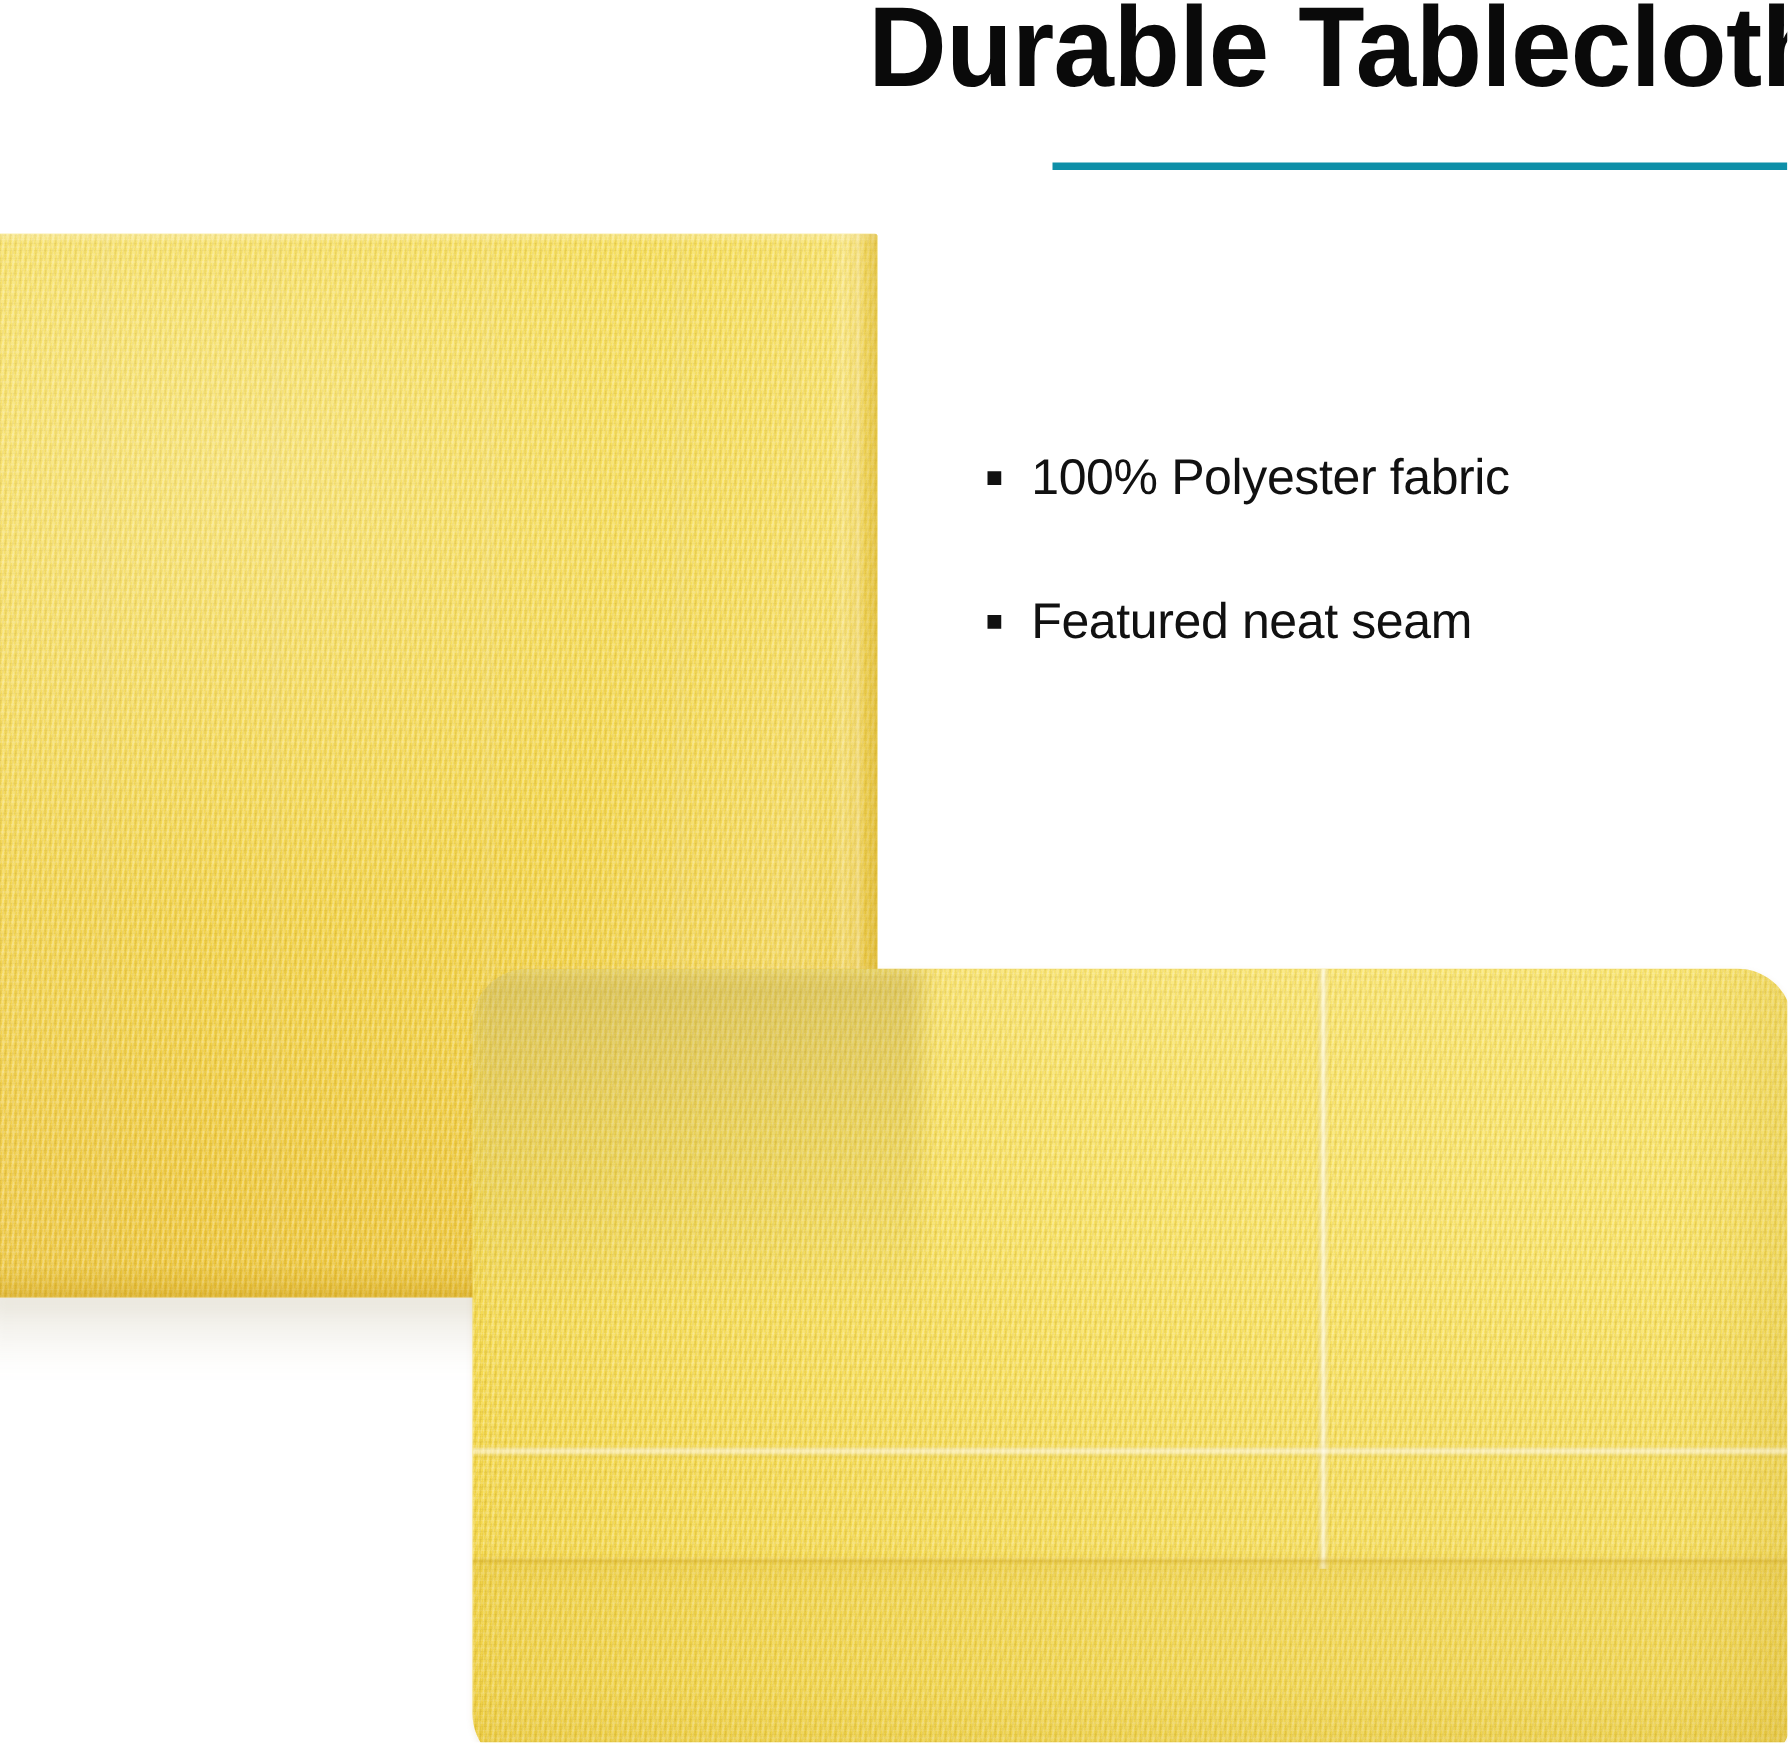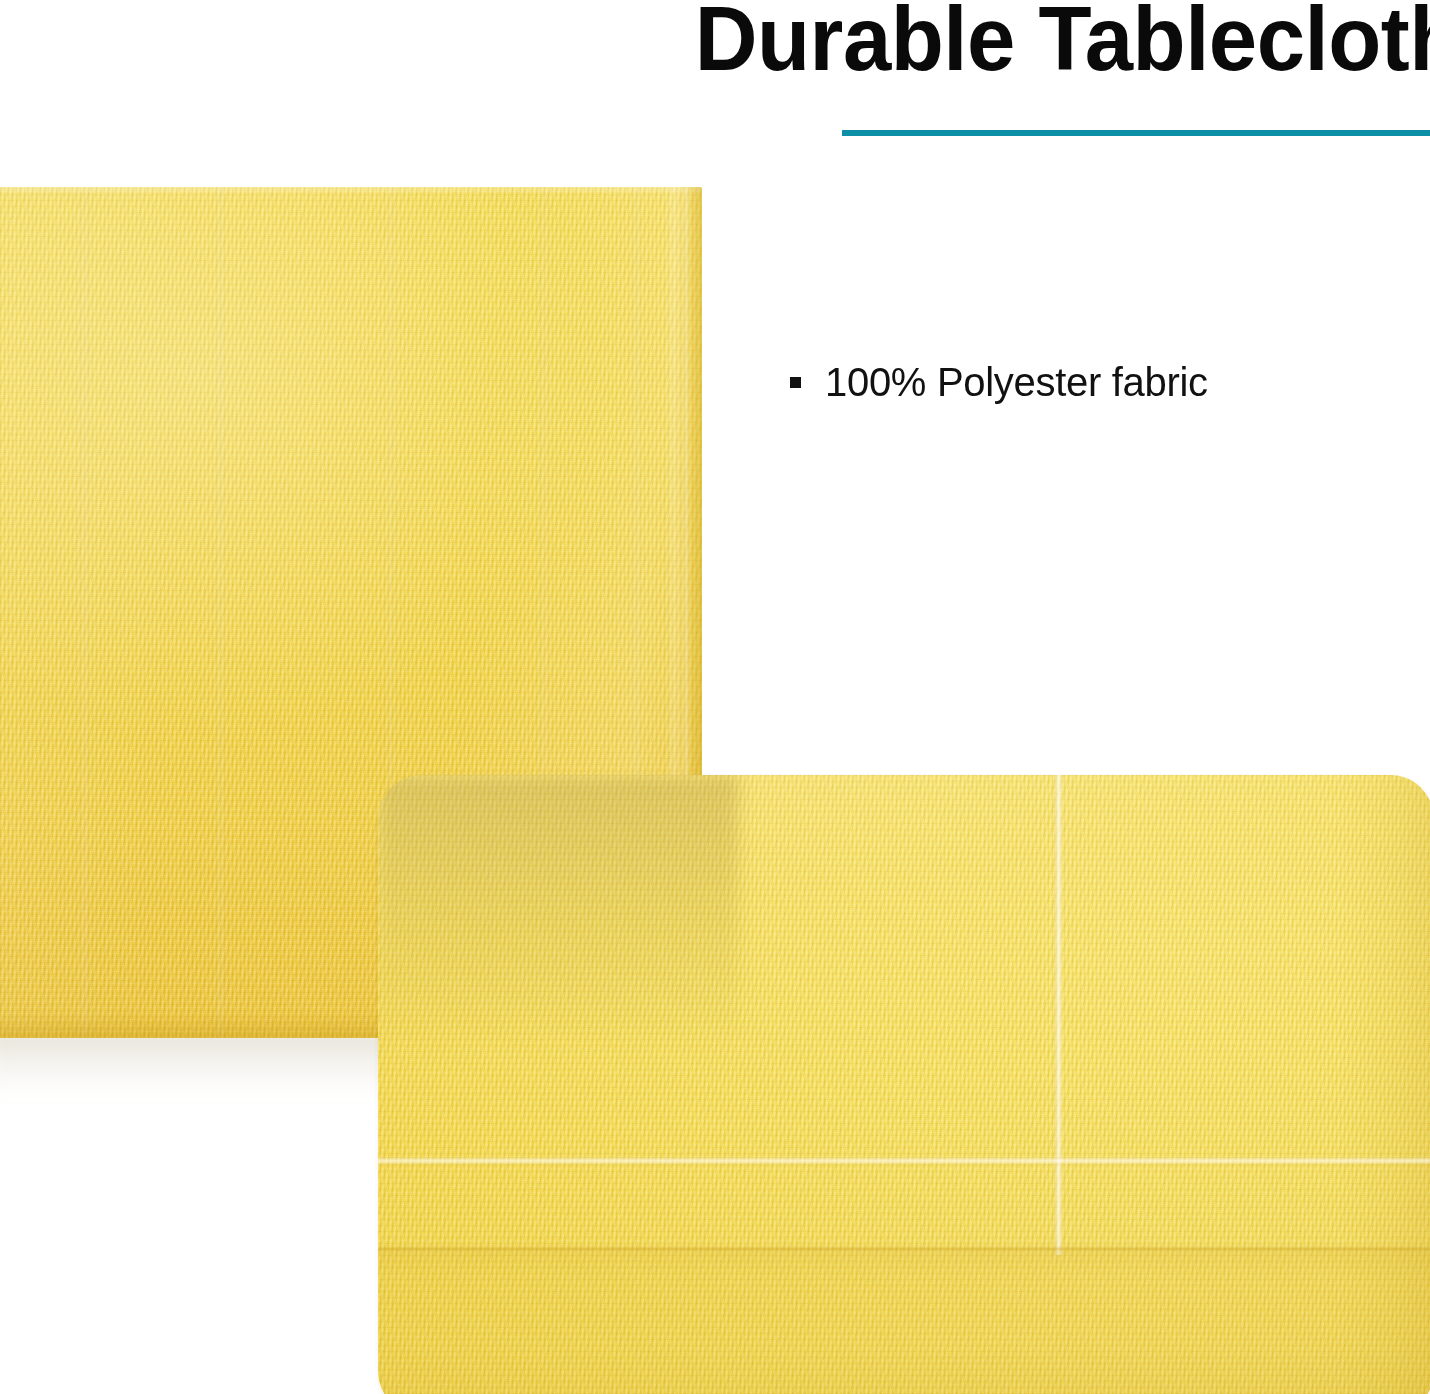--- a/index.html
+++ b/index.html
@@ -323,16 +323,20 @@
   </div>
   <div id="title-rule"></div>
 
   <div id="features">
 
     <div class="feature-row">
       <span class="bullet-mark"></span>
       <span class="feature-text">100% Polyester fabric</span>
     </div>
 
+    <div class="feature-row">
+      <span class="bullet-mark"></span>
+      <span class="feature-text">Featured neat seam</span>
+    </div>
 
   </div>
 
 </div>
 
 </body></html>

